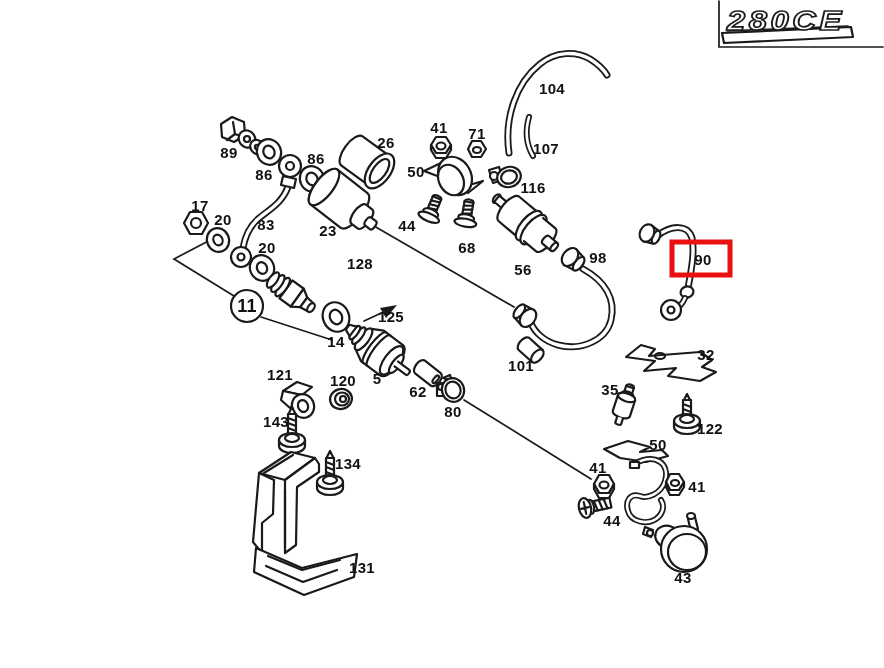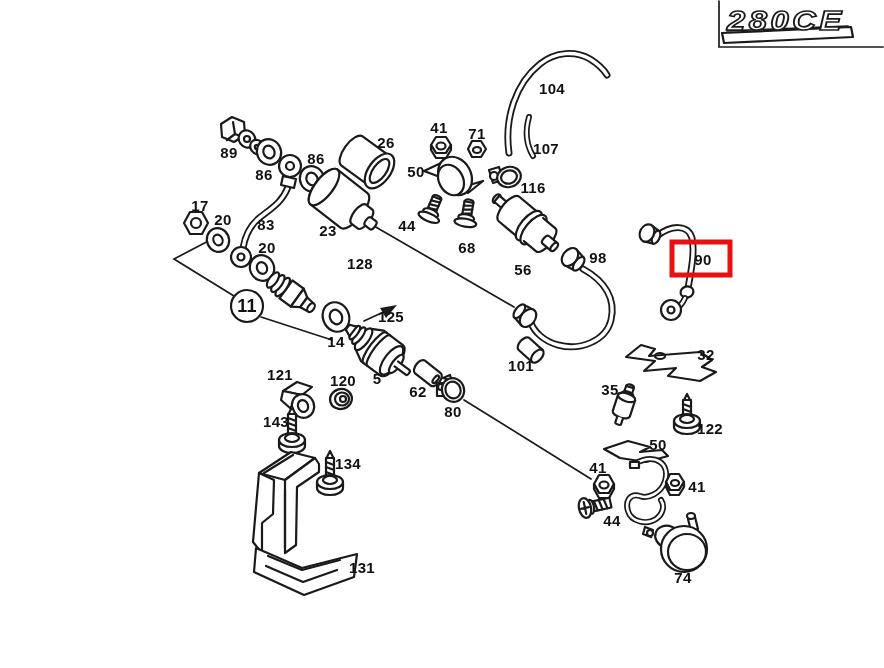--- a/index.html
+++ b/index.html
@@ -374,15 +374,15 @@
       <div class="plabel" style="left: 276px; top: 421px;">143</div>
       <div class="plabel" style="left: 348px; top: 463px;">134</div>
       <div class="plabel" style="left: 319px; top: 567px; margin-left: 43px;">131</div>
       <div class="plabel" style="left: 610px; top: 389px; text-align: right;">35</div>
       <div class="plabel" style="left: 706px; top: 354px;">32</div>
       <div class="plabel" style="left: 710px; top: 428px;">122</div>
       <div class="plabel" style="left: 658px; top: 444px;">50</div>
       <div class="plabel" style="left: 598px; top: 467px;">41</div>
       <div class="plabel" style="left: 697px; top: 486px;">41</div>
       <div class="plabel" style="left: 612px; top: 520px;">44</div>
-      <div class="plabel" style="left: 683px; top: 577px;">74</div>
+      <div class="plabel" style="left: 683px; top: 577px;">43</div>
     </div>
 </div>
 
 </body></html>

